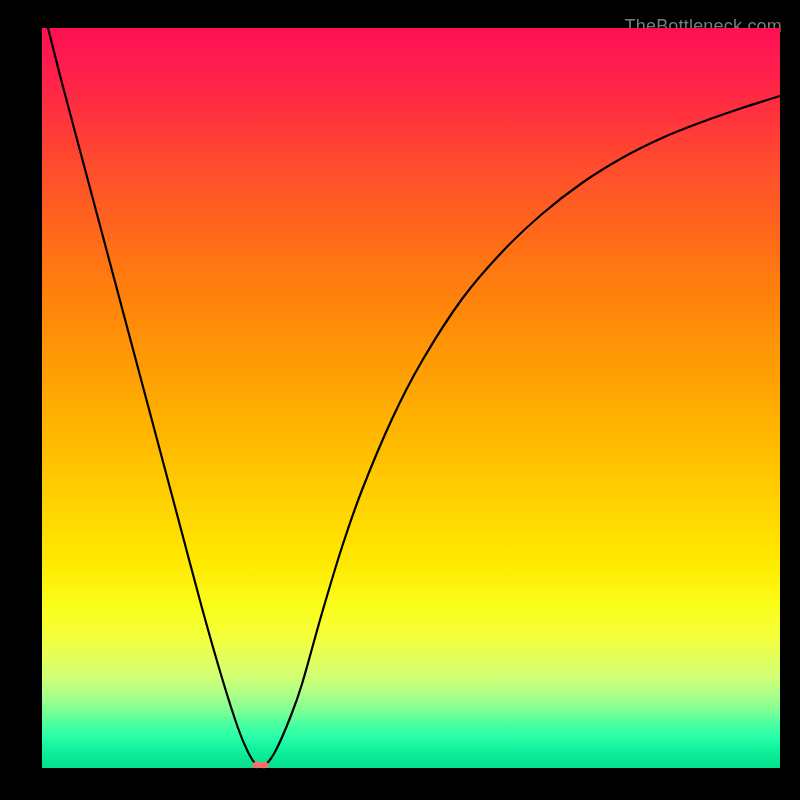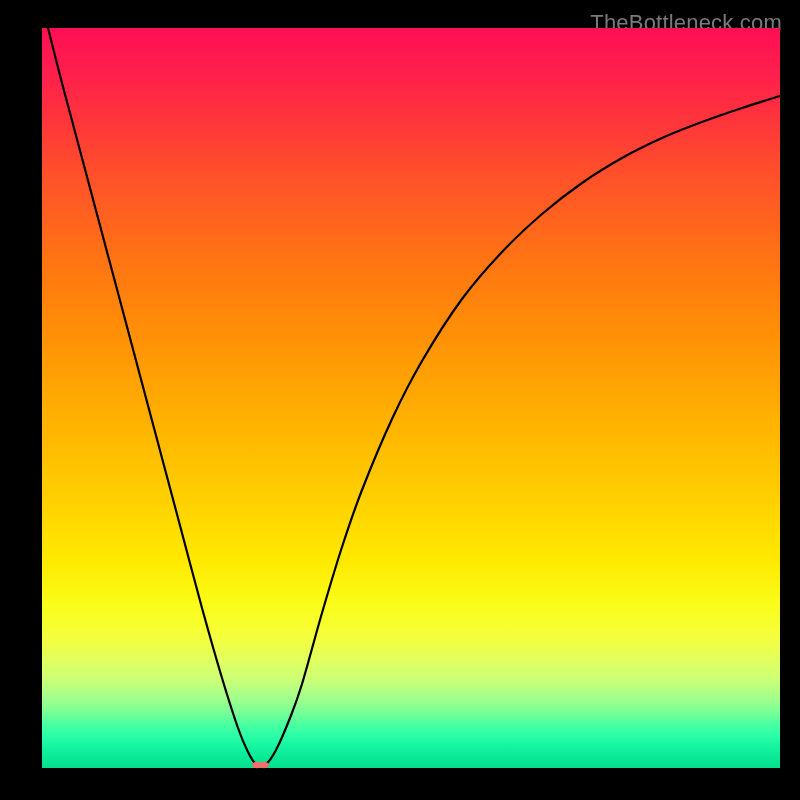--- a/index.html
+++ b/index.html
@@ -49,24 +49,24 @@
   }
   svg.curve-layer {
     position: absolute;
     left: 0; top: 0;
     width: 738px;
     height: 740px;
     overflow: visible;
   }
   .watermark {
     position: absolute;
-    top: 10px;
+    top: 16px;
     right: 18px;
     color: #7a7a7a;
-    font-size: 22px;
+    font-size: 18px;
     font-weight: 400;
     letter-spacing: 0.2px;
   }
 </style>
 </head>
 <body>
 
 <div class="stage">
 
   <div class="watermark">TheBottleneck.com</div>

